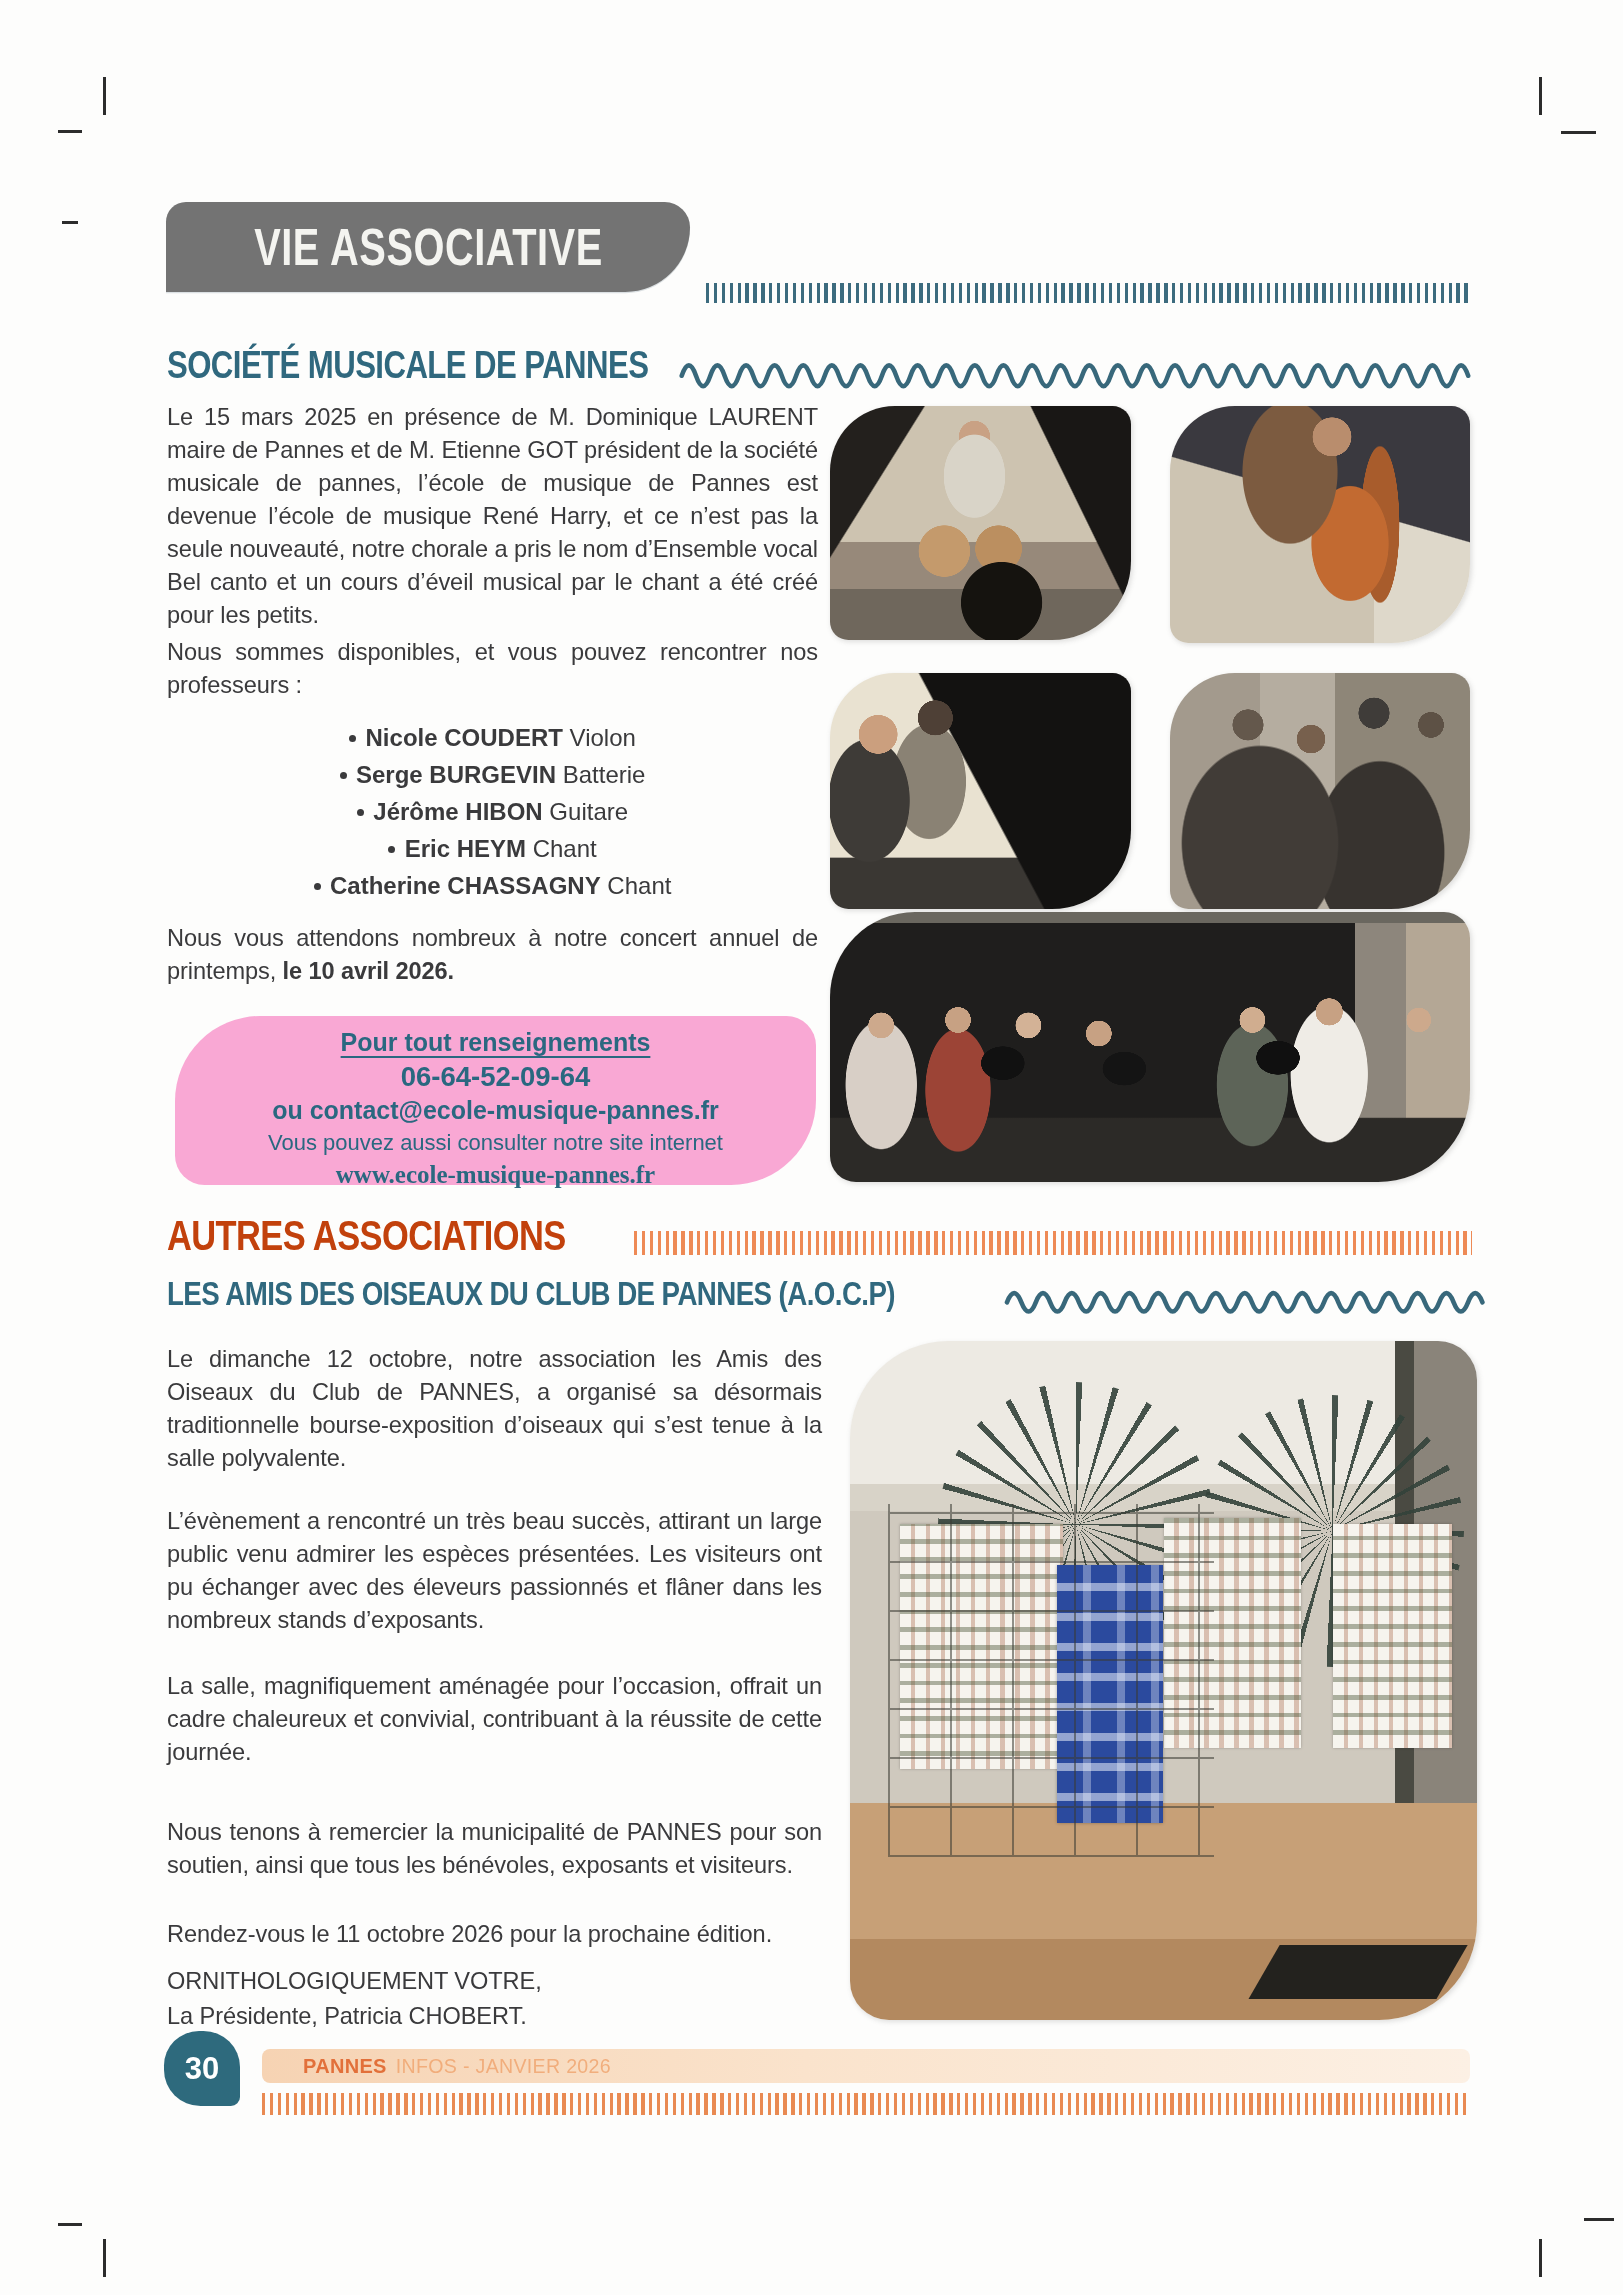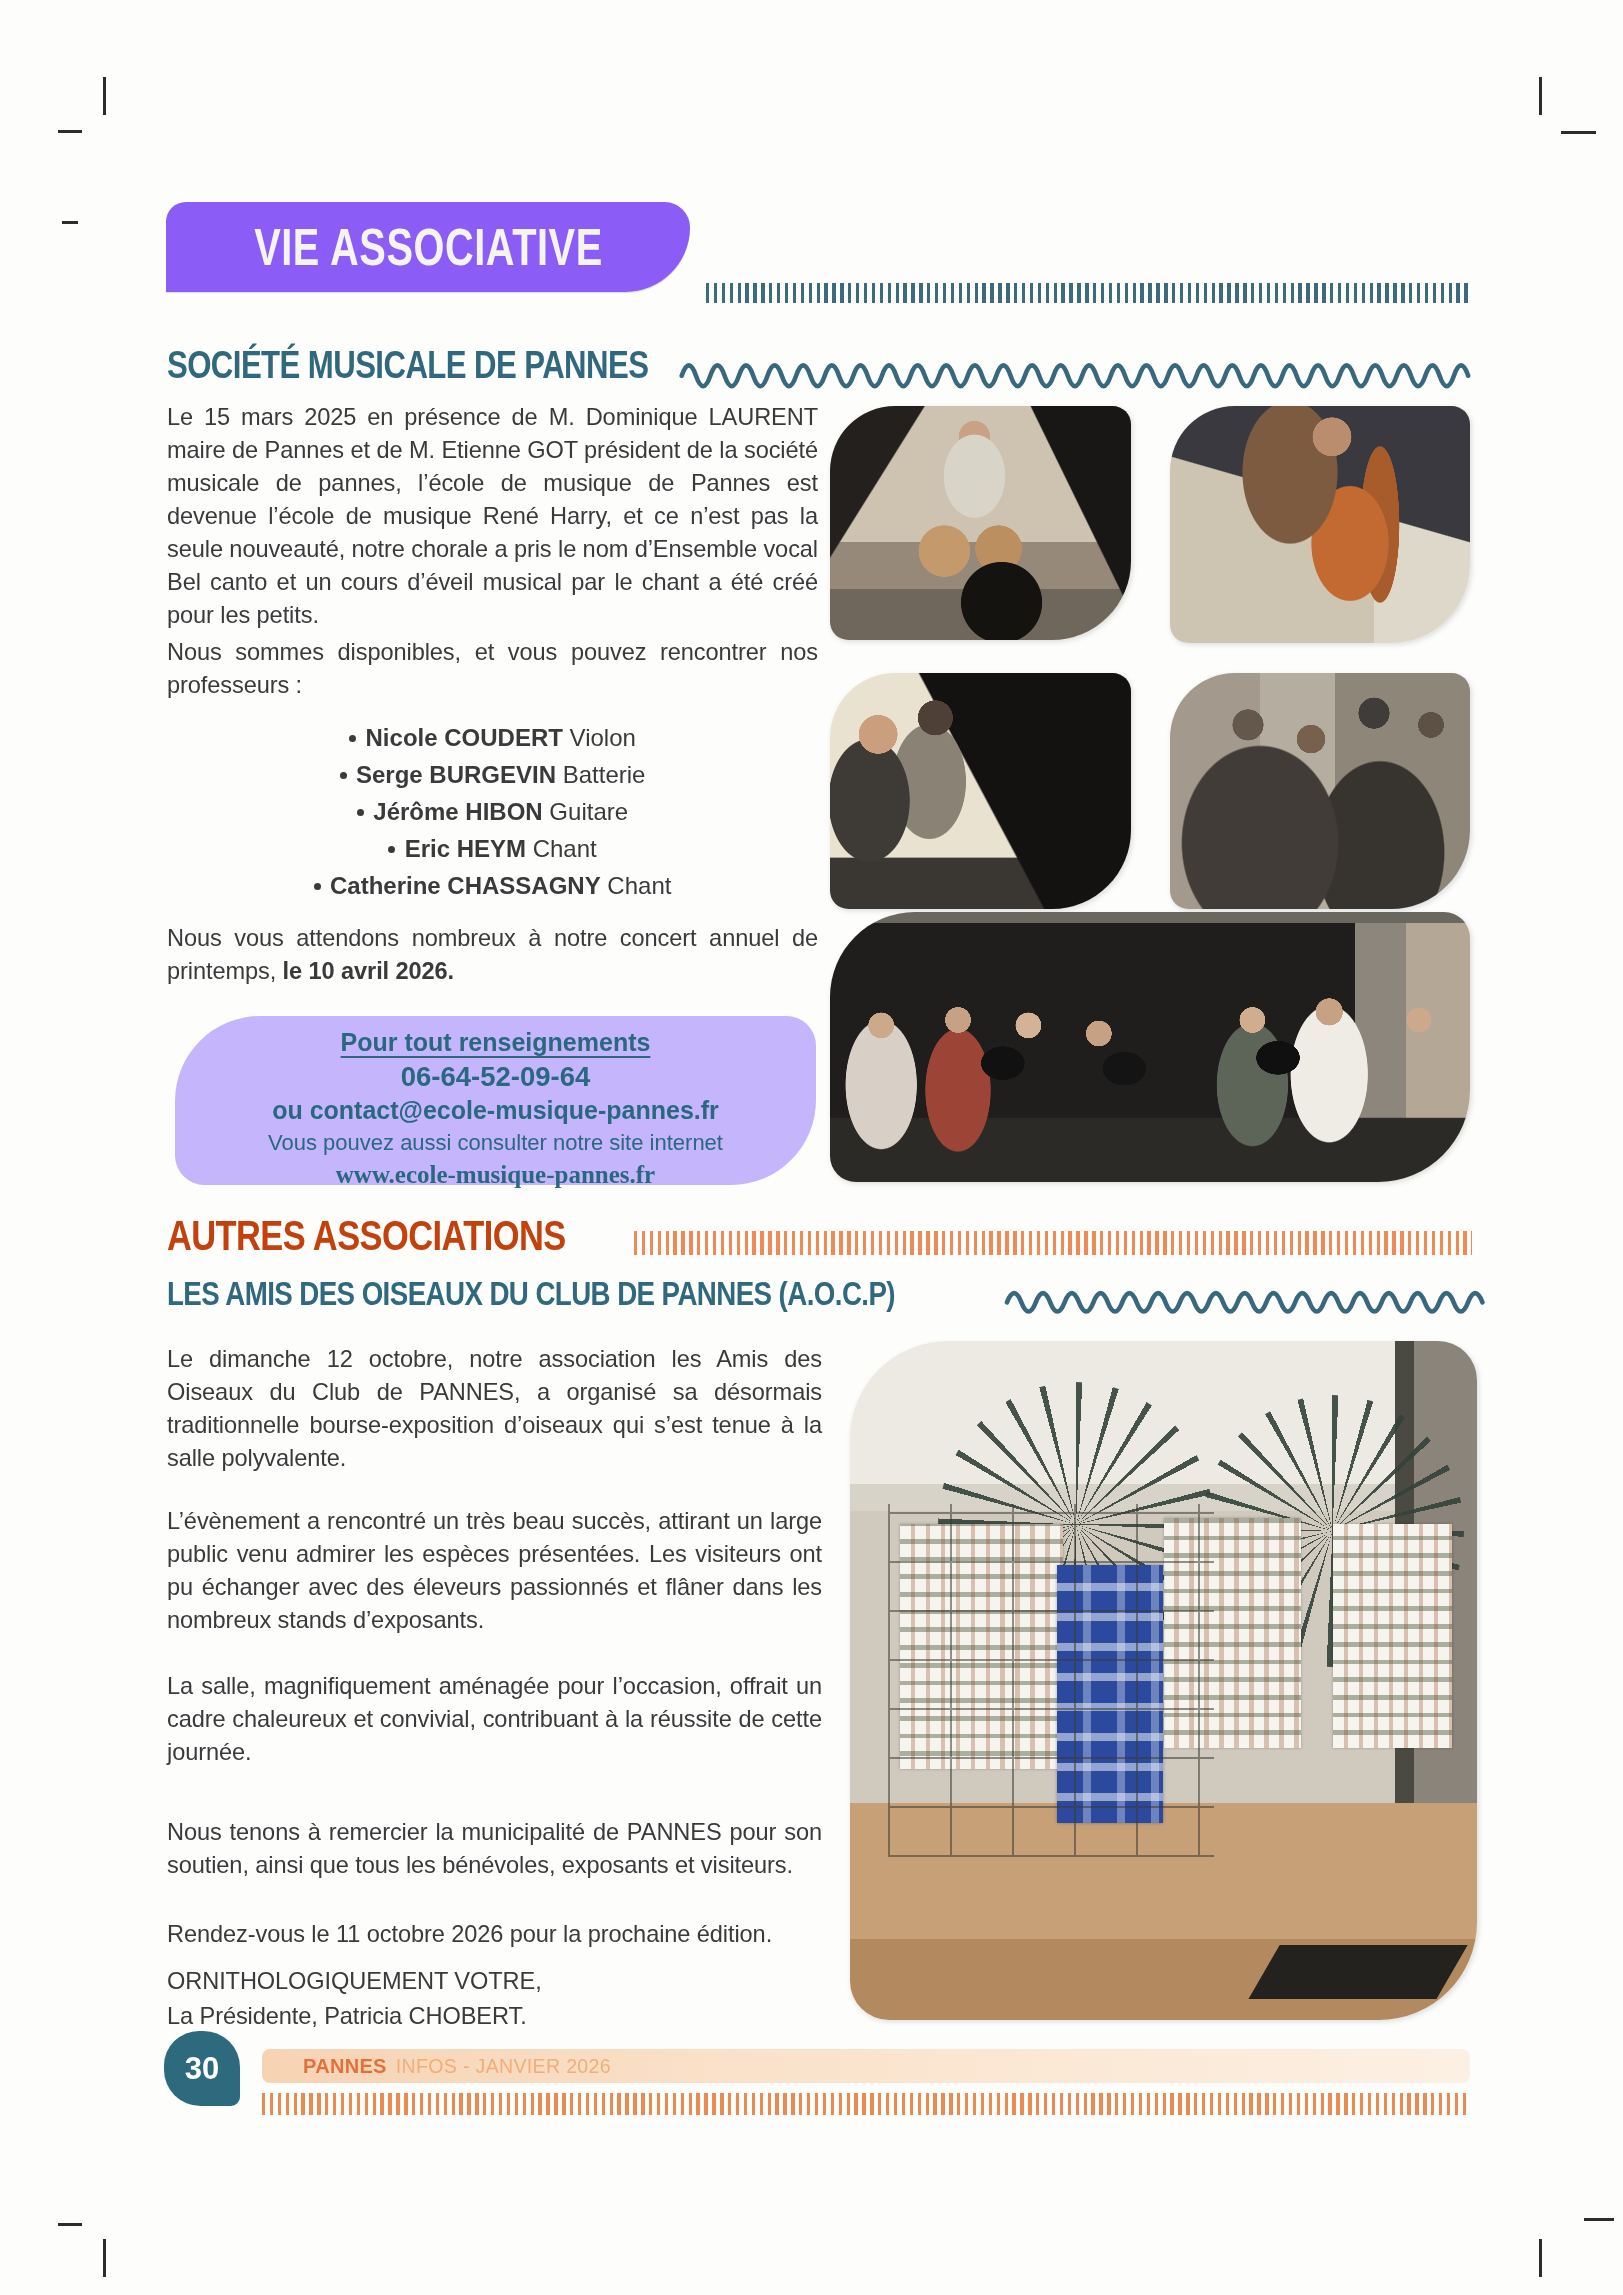--- a/index.html
+++ b/index.html
@@ -2,42 +2,42 @@
 <html style="font-size:10.5px"><head>
 <meta charset="utf-8">
 <style>
   html,body{margin:0;padding:0;background:#e9e9e9;}
   #page{position:relative;width:1623px;height:2295px;background:#fdfdfc;overflow:hidden;
         font-family:"Liberation Sans","DejaVu Sans",sans-serif;color:#3a3a3c;}
   
   .cropv{position:absolute;width:2.6px;height:38px;background:#2c2c2c;}
   .croph{position:absolute;height:3.3px;background:#2c2c2c;}
   
-  .banner{position:absolute;left:166px;top:202px;width:524px;height:90px;background:#8b5cf6;
+  .banner{position:absolute;left:166px;top:202px;width:524px;height:90px;background:#737373;
           border-radius:23.6px 30px 77px 0;display:flex;align-items:center;justify-content:center;
           box-shadow:0 1.3px 0 rgba(120,140,150,.25);}
   .banner span{color:#f4f4f0;font-size:51px;font-weight:700;letter-spacing:0.7px;
                display:inline-block;transform:scaleX(.78);white-space:nowrap;}
   
   .vticks{position:absolute;background:repeating-linear-gradient(90deg,var(--c) 0 3.3px,transparent 3.3px 7.9px);}
   
   .h-teal{position:absolute;color:#30687e;font-weight:700;}
   .h-orange{position:absolute;color:#c2410c;font-weight:700;}
   .cond{display:inline-block;transform:scaleX(.82);transform-origin:0 50%;white-space:nowrap;letter-spacing:-0.7px;}
   
   .para{position:absolute;left:167px;width:651px;font-size:23.6px;line-height:33px;
         text-align:justify;color:#3a3a3c;letter-spacing:-0.1px;}
   .para.loose{line-height:33px;}
   .b{font-weight:700;}
   
   .plist{position:absolute;left:167px;width:651px;text-align:center;font-size:24px;line-height:37px;color:#3a3a3c;}
   .plist .dot{display:inline-block;width:7.2px;height:7.2px;border-radius:50%;background:#3a3a3c;
               margin:0 9.2px 2.6px 0;vertical-align:middle;}
   
-  .infobox{position:absolute;left:175px;top:1016px;width:641px;height:169px;background:#c4b5fd;
+  .infobox{position:absolute;left:175px;top:1016px;width:641px;height:169px;background:#f9a8d4;
            border-radius:85px 29.5px 85px 29.5px;text-align:center;color:#2a6880;padding-top:9.2px;box-sizing:border-box;}
   .infobox .l1{font-size:25px;font-weight:700;text-decoration:underline;text-underline-offset:4.6px;text-decoration-thickness:2px;line-height:34px;}
   .infobox .l2{font-size:27.5px;font-weight:700;line-height:35px;}
   .infobox .l3{font-size:25px;font-weight:700;line-height:33px;}
   .infobox .l4{font-size:22px;font-weight:400;line-height:31px;}
   .infobox .l5{font-size:25px;font-weight:700;line-height:33px;font-family:Liberation Serif, serif;}
   
   .photo{position:absolute;overflow:hidden;box-shadow:1.3px 2px 5.2px rgba(90,90,90,.18);}
   .ph-drums{border-radius:65px 18.3px 79px 18.3px;background:
     radial-gradient(circle 41px at 57% 84%, #15130f 98%, transparent),

